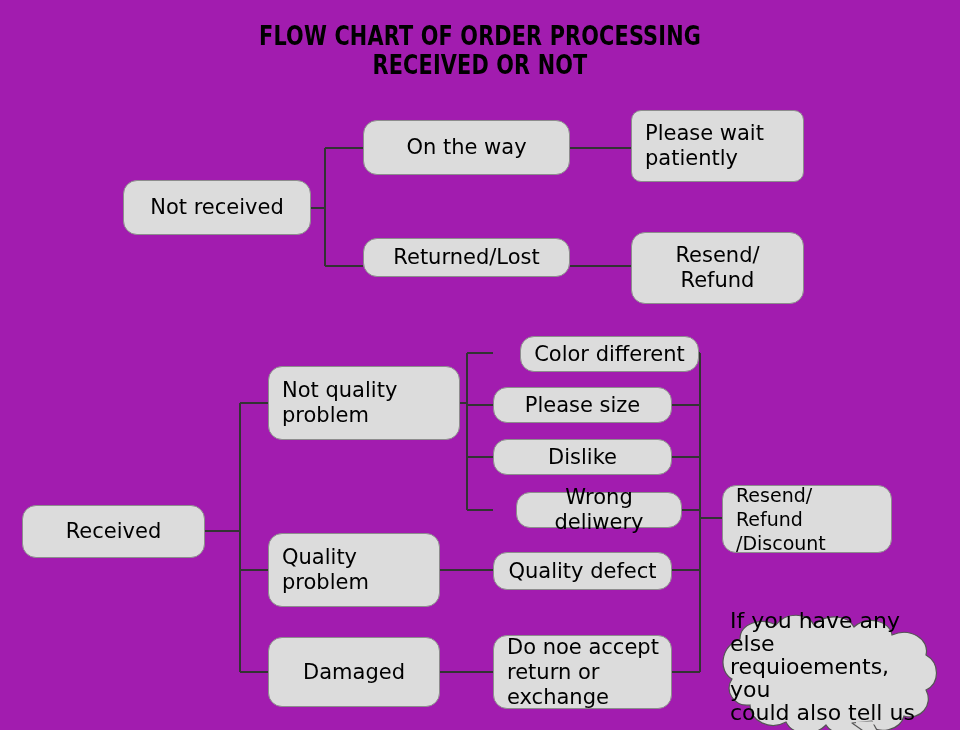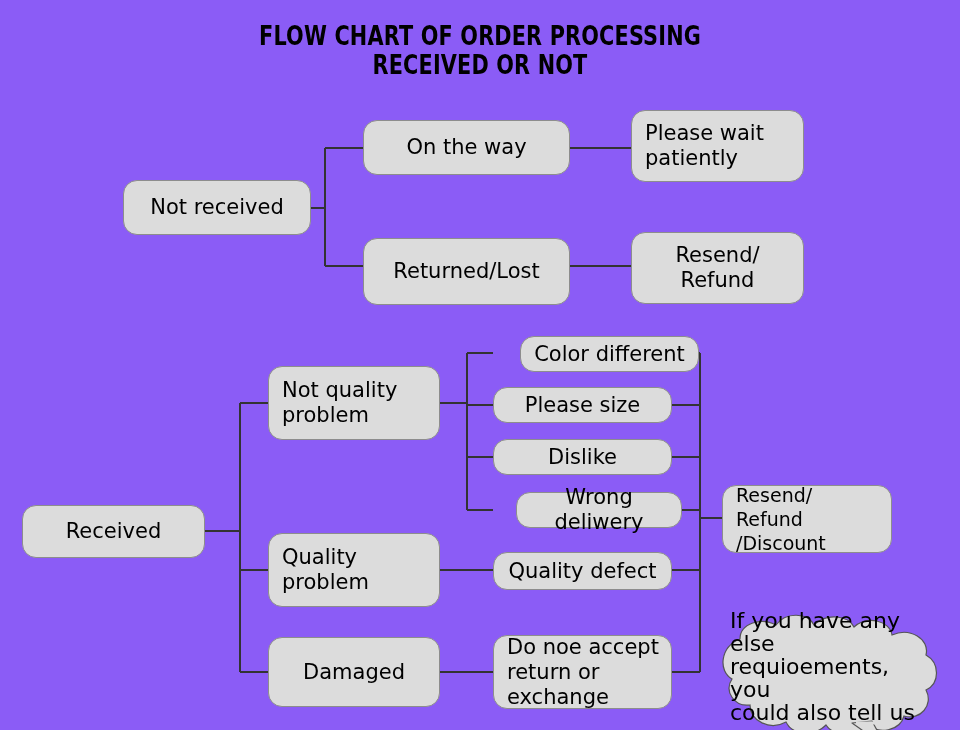--- a/index.html
+++ b/index.html
@@ -8,21 +8,21 @@
     padding: 0;
     background: #ffffff;
   }
   body {
     font-family: "DejaVu Sans", "Liberation Sans", sans-serif;
   }
   #canvas {
     position: relative;
     width: 960px;
     height: 730px;
-    background: #8b5cf6;
+    background: #a21caf;
     overflow: hidden;
   }
   #wires {
     position: absolute;
     left: 0; top: 0;
     width: 960px;
     height: 730px;
     pointer-events: none;
   }
   .title {
@@ -123,39 +123,39 @@
   </svg>
 
   <div class="node center" style="left:96px; top:180px; width:188px; height:55px;margin-left:27px;">
     <span>Not received</span>
   </div>
 
   <div class="node center" style="left:363px; top:120px; width:207px; height:55px;">
     <span>On the way</span>
   </div>
 
-  <div class="node left" style="left:631px; top:110px; width:173px; height:72px;">
+  <div class="node left" style="left:631px; top:110px; width:173px; height:72px;border-radius:10px;">
     <span>Please wait
 patiently</span>
   </div>
 
-  <div class="node center" style="left:363px; top:238px; width:207px; height:67px;">
+  <div class="node center" style="left:363px; top:238px; width:207px; height:39px;">
     <span>Returned/Lost</span>
   </div>
 
   <div class="node center" style="left:631px; top:232px; width:173px; height:72px;">
     <span>Resend/
 Refund</span>
   </div>
 
   <div class="node center" style="left:22px; top:505px; width:183px; height:53px;text-align:center;">
     <span>Received</span>
   </div>
 
-  <div class="node left" style="left:268px; top:366px; width:172px; height:74px;">
+  <div class="node left" style="left:268px; top:366px; width:192px; height:74px;">
     <span>Not quality
 problem</span>
   </div>
 
   <div class="node left" style="left:268px; top:533px; width:172px; height:74px;">
     <span>Quality
 problem</span>
   </div>
 
   <div class="node center" style="left:268px; top:637px; width:172px; height:70px;">

